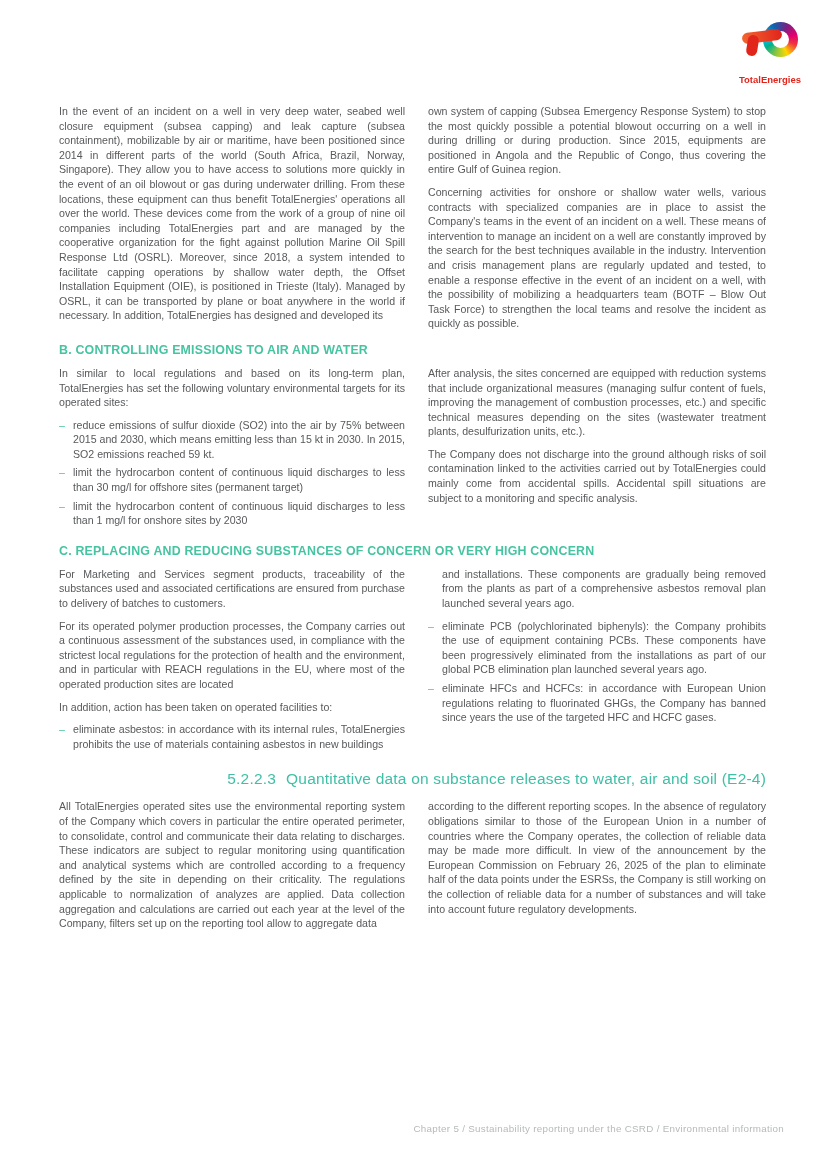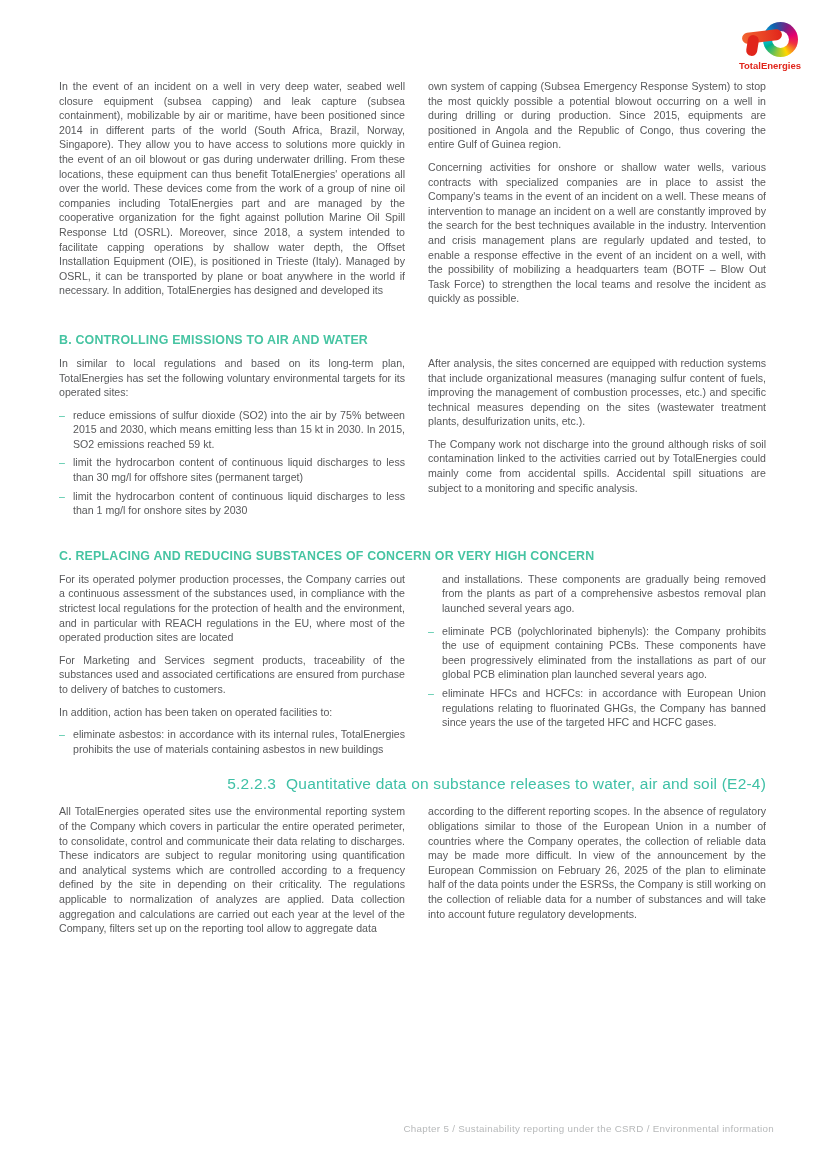--- a/index.html
+++ b/index.html
@@ -26,25 +26,25 @@
   .t-bar {
     position: absolute; left: 0; top: 9px; width: 40px; height: 11px; border-radius: 6px;
     background: linear-gradient(90deg, #f26531, #e1251b);
     transform: rotate(-7deg);
   }
   .t-stem {
     position: absolute; left: 5px; top: 13px; width: 11px; height: 21px; border-radius: 6px;
     background: #e1251b; transform: rotate(9deg);
   }
   .logo-brand {
-    margin-top: 3px; color: #e1251b; font-size: 9.5px; font-weight: bold; line-height: 10px;
+    margin-top: 17px; color: #e1251b; font-size: 9.5px; font-weight: bold; line-height: 10px;
   }
 
   
-  .content { position: absolute; top: 79px; left: 59px; width: 707px; }
+  .content { position: absolute; top: 104px; left: 59px; width: 707px; }
   .cols { display: grid; grid-template-columns: 346px 338px; column-gap: 23px; align-items: start; }
 
   p.body {
     margin: 0 0 8px 0;
     font-size: 10.6px;
     line-height: 14.6px;
     color: #58595b;
     text-align: justify;
   }
   p.body:last-child { margin-bottom: 0; }
@@ -59,42 +59,42 @@
   .bullet .btxt {
     flex: 1;
     font-size: 10.6px;
     line-height: 14.6px;
     color: #58595b;
     text-align: justify;
   }
   .cont-indent { padding-left: 14px; }
 
   h3.section-heading {
-    margin: 27px 0 8px 0;
+    margin: 12px 0 8px 0;
     color: #46c4a2;
     font-size: 12.4px;
     font-weight: bold;
     letter-spacing: 0.2px;
     line-height: 15px;
   }
   h2.sub-heading {
     margin: 14px 0 10px 0;
     color: #3fc0a6;
     font-size: 15.5px;
     font-weight: normal;
     letter-spacing: 0.2px;
     line-height: 20px;
     text-align: right;
   }
   h2.sub-heading .num { margin-right: 10px; }
 
   
   .footer {
     position: absolute;
-    right: 51px;
+    right: 41px;
     bottom: 34px;
     font-size: 9.8px;
     letter-spacing: 0.3px;
     color: #b7b9ba;
   }
 </style>
 </head>
 <body>
 
 <div class="page">
@@ -133,29 +133,29 @@
           <span class="dash">–</span>
           <span class="btxt">limit the hydrocarbon content of continuous liquid discharges to less than 30 mg/l for offshore sites (permanent target)</span>
         </div>
         <div class="bullet">
           <span class="dash">–</span>
           <span class="btxt">limit the hydrocarbon content of continuous liquid discharges to less than 1 mg/l for onshore sites by 2030</span>
         </div>
       </div>
       <div>
         <p class="body">After analysis, the sites concerned are equipped with reduction systems that include organizational measures (managing sulfur content of fuels, improving the management of combustion processes, etc.) and specific technical measures depending on the sites (wastewater treatment plants, desulfurization units, etc.).</p>
-        <p class="body">The Company work not discharge into the ground although risks of soil contamination linked to the activities carried out by TotalEnergies could mainly come from accidental spills. Accidental spill situations are subject to a monitoring and specific analysis.</p>
+        <p class="body">The Company does not discharge into the ground although risks of soil contamination linked to the activities carried out by TotalEnergies could mainly come from accidental spills. Accidental spill situations are subject to a monitoring and specific analysis.</p>
       </div>
     </div>
 
     <h3 class="section-heading">C. REPLACING AND REDUCING SUBSTANCES OF CONCERN OR VERY HIGH CONCERN</h3>
     <div class="cols">
       <div>
+        <p class="body">For Marketing and Services segment products, traceability of the substances used and associated certifications are ensured from purchase to delivery of batches to customers.</p>
         <p class="body">For its operated polymer production processes, the Company carries out a continuous assessment of the substances used, in compliance with the strictest local regulations for the protection of health and the environment, and in particular with REACH regulations in the EU, where most of the operated production sites are located</p>
-        <p class="body">For Marketing and Services segment products, traceability of the substances used and associated certifications are ensured from purchase to delivery of batches to customers.</p>
         <p class="body">In addition, action has been taken on operated facilities to:</p>
         <div class="bullet">
           <span class="dash">–</span>
           <span class="btxt">eliminate asbestos: in accordance with its internal rules, TotalEnergies prohibits the use of materials containing asbestos in new buildings</span>
         </div>
       </div>
       <div>
         <p class="body cont-indent">and installations. These components are gradually being removed from the plants as part of a comprehensive asbestos removal plan launched several years ago.</p>
         <div class="bullet">
           <span class="dash">–</span>

